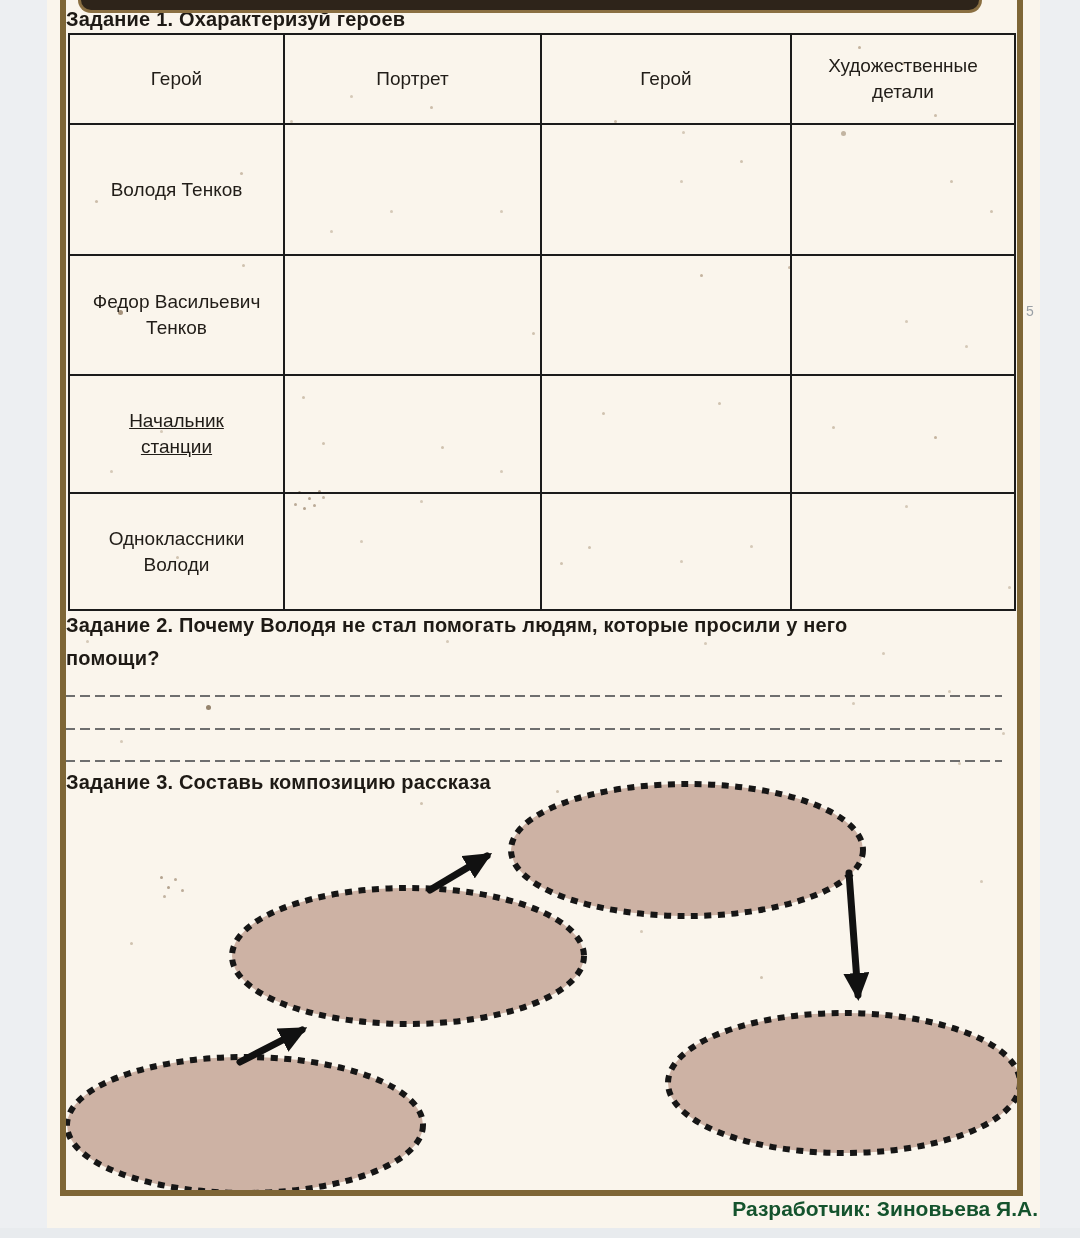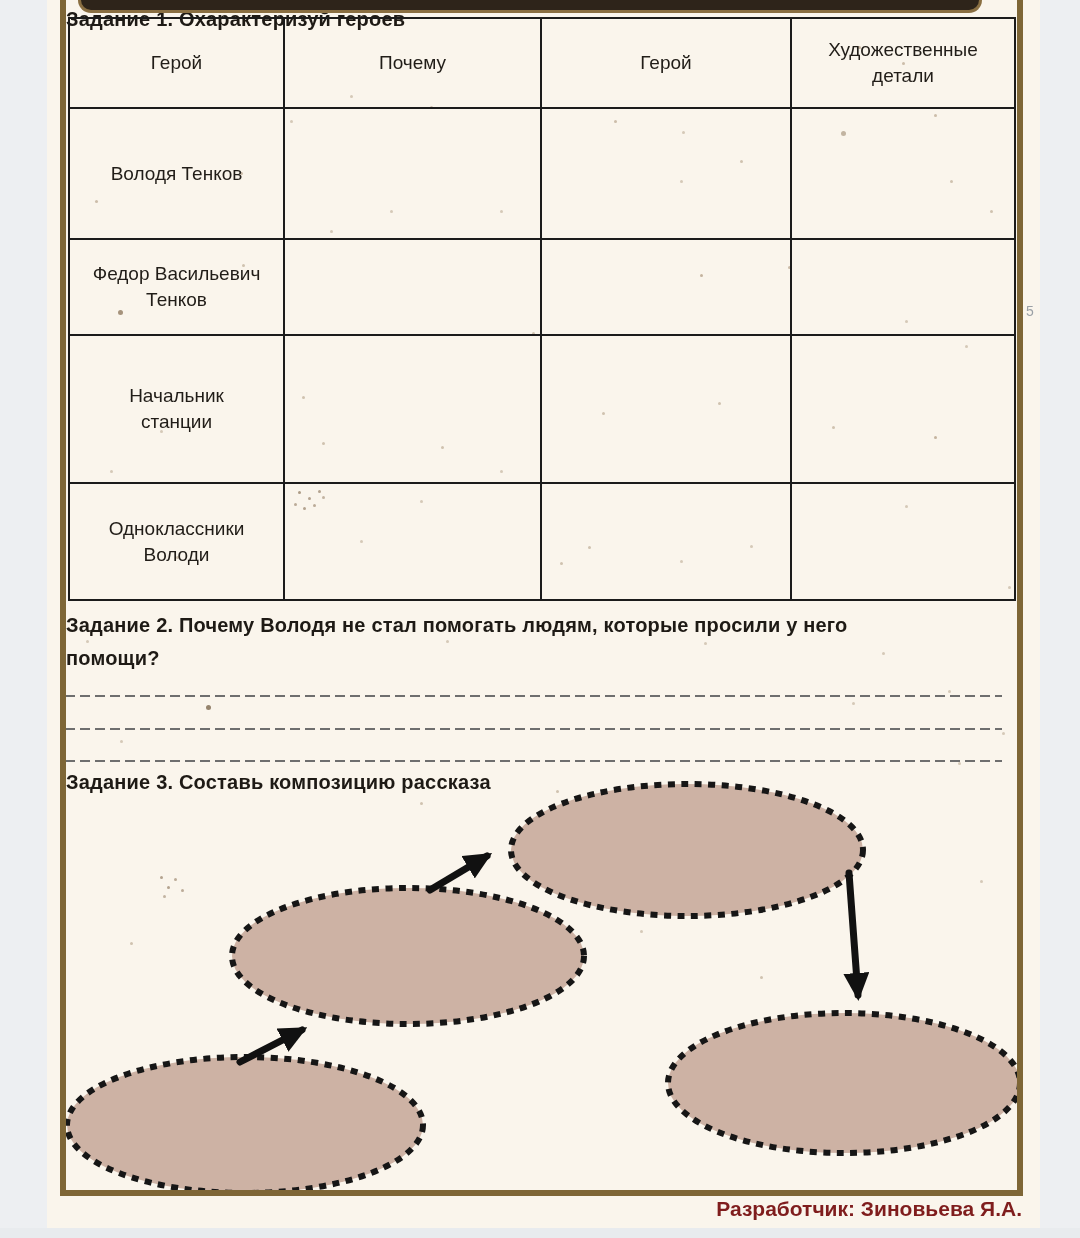--- a/index.html
+++ b/index.html
@@ -38,52 +38,52 @@
     position: absolute; left: 66px;
     font-size: 20px; font-weight: bold; line-height: 24px;
     color: #1e1a15; letter-spacing: 0.2px; z-index: 2;
   }
   .h-task1 { top: 7px; }
   .h-task2 { top: 609px; width: 1068px; white-space: pre-line; line-height: 33px; }
   .h-task3 { top: 770px; }
 
   
   table.heroes {
-    position: absolute; left: 68px; top: 17px; width: 946px;
+    position: absolute; left: 68px; top: 33px; width: 946px;
     border-collapse: collapse; table-layout: fixed; z-index: 2;
   }
   table.heroes th, table.heroes td {
     border: 2px solid #1b1b1b;
     font-size: 19px; font-weight: normal;
     text-align: center; vertical-align: middle;
     white-space: pre-line; line-height: 26px;
     color: #211d18;
   }
   tr.hdr    { height: 90px; }
   tr.row-1  { height: 131px; }
-  tr.row-2  { height: 96px; margin-top: 25px; }
-  tr.row-3  { height: 148px; }
+  tr.row-2  { height: 120px; margin-top: 25px; }
+  tr.row-3  { height: 118px; text-decoration: underline; }
   tr.row-4  { height: 117px; }
 
   
   .answer-line {
     position: absolute; left: 65px; width: 937px; height: 2px; z-index: 2;
     background: repeating-linear-gradient(90deg, #6e6e6e 0 10px, transparent 10px 15px);
   }
   .al-1 { top: 695px; }
   .al-2 { top: 728px; }
   .al-3 { top: 760px; }
 
   
   svg.diagram { position: absolute; left: 0; top: 0; z-index: 3; pointer-events: none; }
 
   
   .credit {
-    position: absolute; right: 58px; top: 1197px;
-    font-size: 21px; font-weight: bold; color: #7f1d1d; z-index: 5;
+    position: absolute; right: 42px; top: 1197px;
+    font-size: 21px; font-weight: bold; color: #14532d; z-index: 5;
   }
 
   
   .stray { position: absolute; left: 1026px; top: 303px; font-size: 14px; color: #9aa0a6; z-index: 2; }
 
   
   .speck { position: absolute; left: 0; top: 0; border-radius: 50%; z-index: 1; background: transparent; }
   .speck-s {
     width: 3px; height: 3px;
     box-shadow:
@@ -153,21 +153,21 @@
 <table class="heroes">
   <colgroup>
     <col style="width:215px">
       <col style="width:257px">
       <col style="width:250px">
       <col style="width:224px">
   </colgroup>
   <tbody>
       <tr class="hdr">
     <th>Герой</th>
-    <th>Почему</th>
+    <th>Портрет</th>
     <th>Герой</th>
     <th>Художественные
 детали</th>
   </tr>
   <tr class="row-1">
     <td>Володя Тенков</td>
     <td></td>
     <td></td>
     <td></td>
   </tr>

